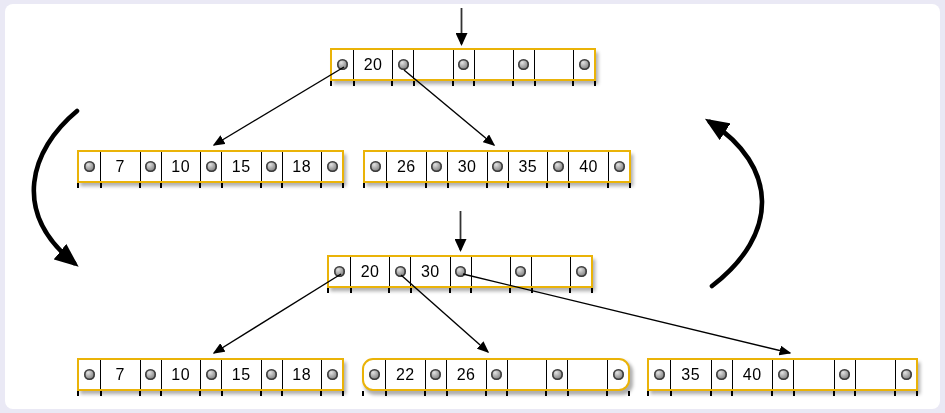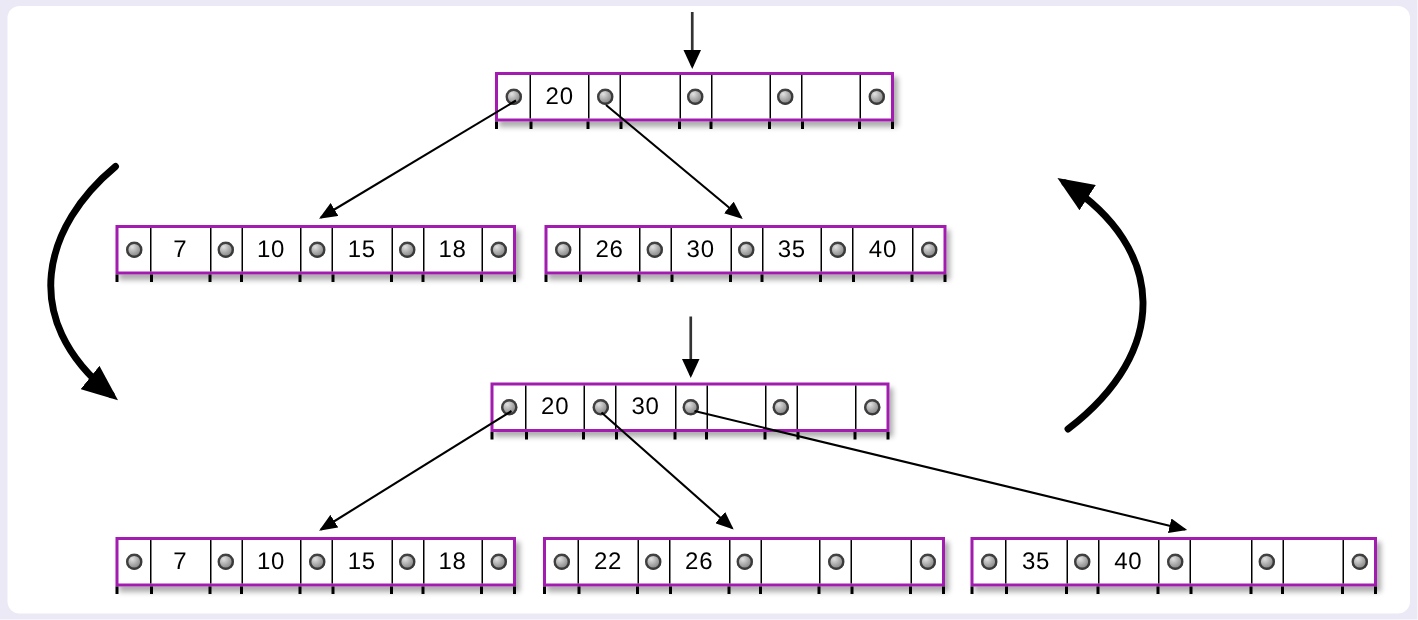--- a/index.html
+++ b/index.html
@@ -14,21 +14,21 @@
     position:absolute;left:5px;top:4px;width:935px;height:405px;
     background:#ffffff;border-radius:8px;
   }
   .stage{position:absolute;left:-5px;top:-4px;width:945px;height:413px;}
 
   .bnode{
     position:absolute;
     display:flex;
     height:29px;
     background:#fff;
-    border:2px solid #a21caf;
+    border:2px solid #eab308;
     box-shadow:2.5px 3.5px 3.5px rgba(0,0,0,0.32);
     z-index:2;
   }
   .cell{
     display:flex;align-items:center;justify-content:center;
     box-sizing:border-box;
   }
   .cell-ptr{
     width:21px;
     position:relative;
@@ -174,21 +174,21 @@
           <div class="cell cell-key">15</div>
           <div class="cell cell-ptr">
             <span class="dot"></span>
           </div>
           <div class="cell cell-key">18</div>
           <div class="cell cell-ptr">
             <span class="dot"></span>
           </div>
         </div>
 
-      <div class="bnode" style="left:362px;top:358px;width:264px;">
+      <div class="bnode" style="left:362px;top:358px;width:264px;border-radius:11px;">
           <div class="cell cell-ptr">
             <span class="dot"></span>
           </div>
           <div class="cell cell-key">22</div>
           <div class="cell cell-ptr">
             <span class="dot"></span>
           </div>
           <div class="cell cell-key">26</div>
           <div class="cell cell-ptr">
             <span class="dot"></span>

